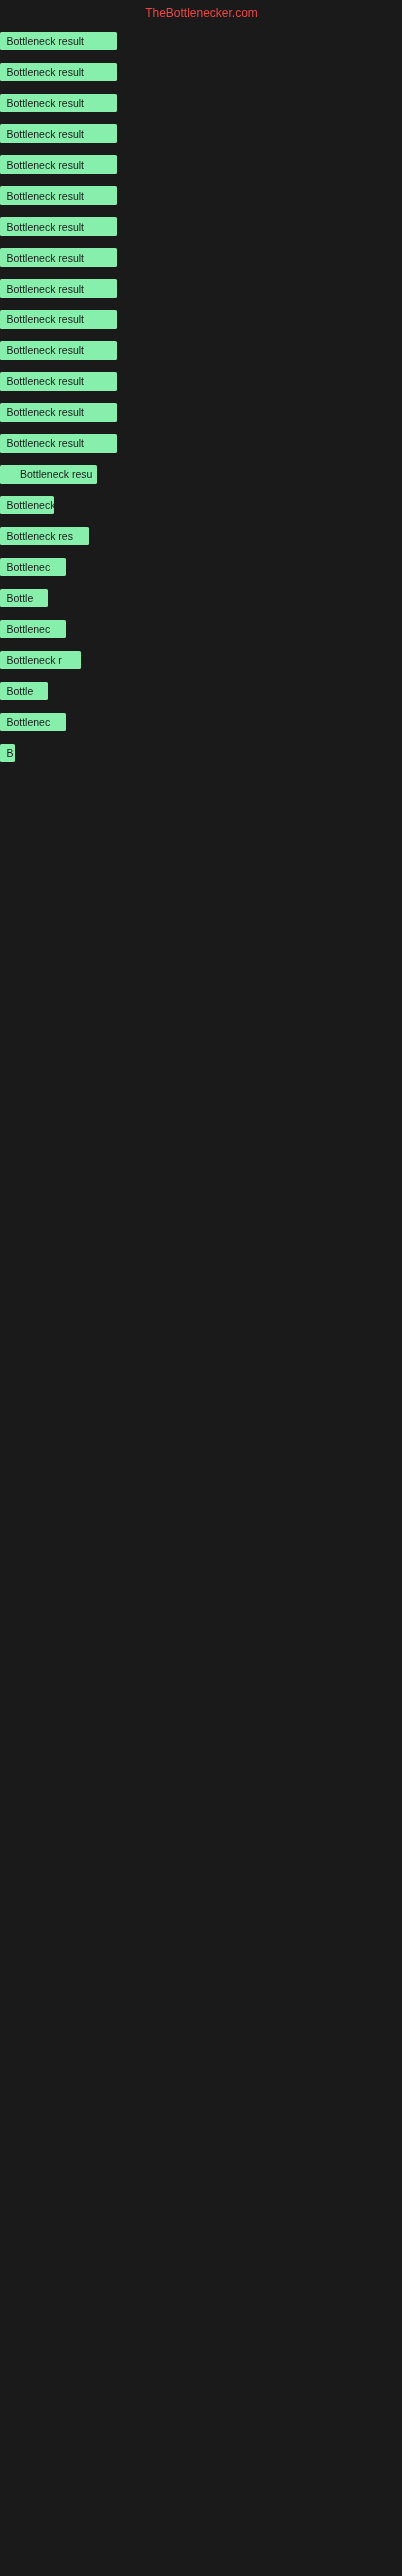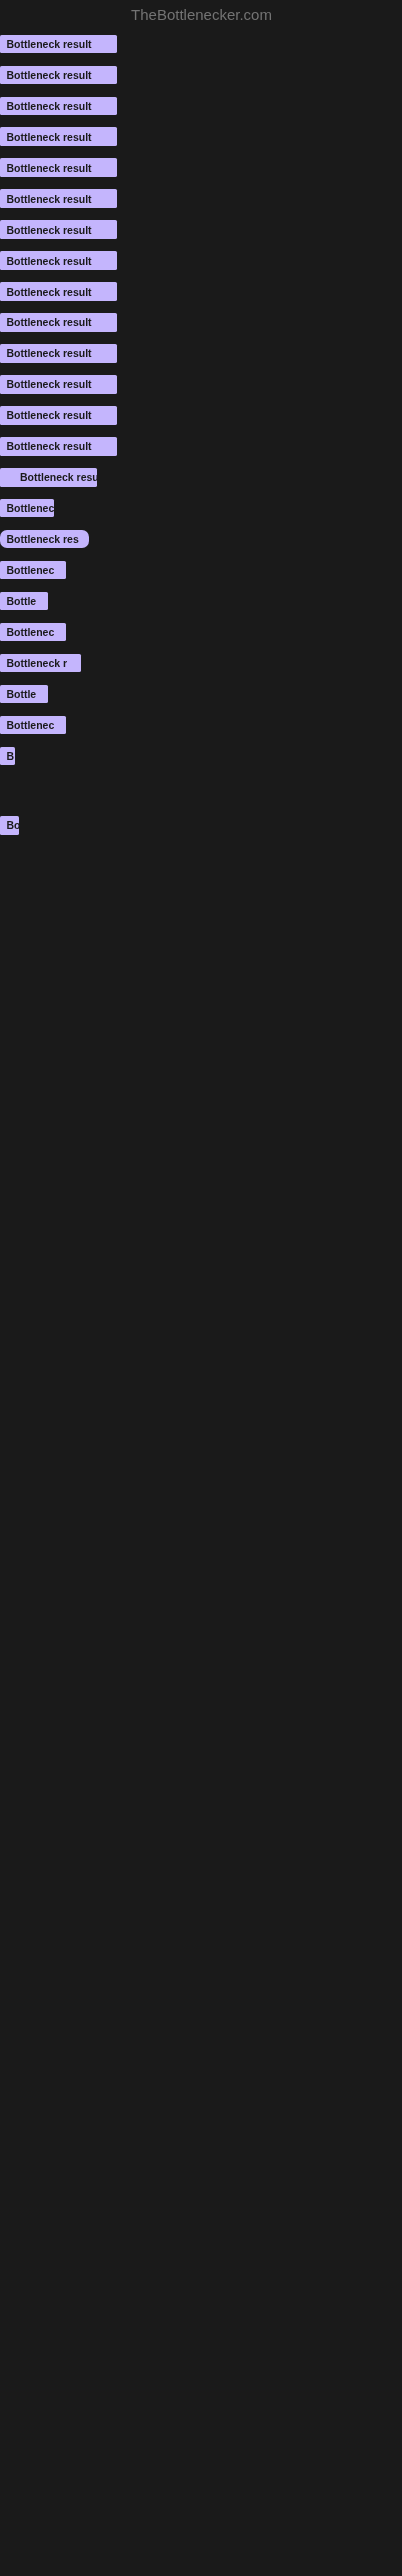--- a/index.html
+++ b/index.html
@@ -10,37 +10,37 @@
     body {
       background-color: #1a1a1a;
       width: 403px;
       min-height: 2576px;
       font-family: Arial, sans-serif;
       position: relative;
     }
     .site-header {
       text-align: center;
       padding: 6.4px 0 3.2px 0;
-      color: #737373;
-      font-size: 15px;
+      color: #ef4444;
+      font-size: 12px;
       font-weight: normal;
     }
     .bottleneck-items-container {
       padding-top: 3.2px;
     }
     .bottleneck-item {
       margin-bottom: 0px;
       padding: 4.8px 0 4.8px 0;
     }
     .bottleneck-badge {
       display: inline-block;
-      background-color: #c4b5fd;
+      background-color: #86efac;
       color: #1a1a1a;
       font-size: 10.5px;
-      font-weight: bold;
+      font-weight: normal;
       padding: 3.2px 6.4px;
       border-radius: 1.6px;
       white-space: nowrap;
       overflow: hidden;
     }
   </style>
 </head>
 <body>
 
 <div class="site-header">
@@ -57,33 +57,32 @@
     <div class="bottleneck-item"><span class="bottleneck-badge" style="max-width: 117px; width: 117px;">Bottleneck result</span></div>
     <div class="bottleneck-item"><span class="bottleneck-badge" style="max-width: 117px; width: 117px;">Bottleneck result</span></div>
     <div class="bottleneck-item"><span class="bottleneck-badge" style="max-width: 117px; width: 117px;">Bottleneck result</span></div>
     <div class="bottleneck-item"><span class="bottleneck-badge" style="max-width: 117px; width: 117px;">Bottleneck result</span></div>
     <div class="bottleneck-item"><span class="bottleneck-badge" style="max-width: 117px; width: 117px;">Bottleneck result</span></div>
     <div class="bottleneck-item"><span class="bottleneck-badge" style="max-width: 117px; width: 117px;">Bottleneck result</span></div>
     <div class="bottleneck-item"><span class="bottleneck-badge" style="max-width: 117px; width: 117px;">Bottleneck result</span></div>
     <div class="bottleneck-item"><span class="bottleneck-badge" style="max-width: 117px; width: 117px;">Bottleneck result</span></div>
     <div class="bottleneck-item"><span class="bottleneck-badge" style="max-width: 97px; width: 97px; padding-left: 20px;">Bottleneck resu</span></div>
     <div class="bottleneck-item"><span class="bottleneck-badge" style="max-width: 72px; width: 54px;">Bottleneck</span></div>
-    <div class="bottleneck-item"><span class="bottleneck-badge" style="max-width: 89px; width: 89px; border-radius: 7px;">Bottleneck res</span></div>
+    <div class="bottleneck-item"><span class="bottleneck-badge" style="max-width: 89px; width: 89px;">Bottleneck res</span></div>
     <div class="bottleneck-item"><span class="bottleneck-badge" style="max-width: 66px; width: 66px;">Bottlenec</span></div>
     <div class="bottleneck-item"><span class="bottleneck-badge" style="max-width: 48px; width: 48px;">Bottle</span></div>
     <div class="bottleneck-item"><span class="bottleneck-badge" style="max-width: 66px; width: 66px;">Bottlenec</span></div>
     <div class="bottleneck-item"><span class="bottleneck-badge" style="max-width: 81px; width: 97px;">Bottleneck r</span></div>
     <div class="bottleneck-item"><span class="bottleneck-badge" style="max-width: 48px; width: 48px;">Bottle</span></div>
     <div class="bottleneck-item"><span class="bottleneck-badge" style="max-width: 66px; width: 66px;">Bottlenec</span></div>
     <div class="bottleneck-item"><span class="bottleneck-badge" style="max-width: 14.5px; width: 14.5px;">B</span></div>
     <div class="bottleneck-item"></div>
     <div class="bottleneck-item"></div>
     <div class="bottleneck-item"></div>
     <div class="bottleneck-item"></div>
-    <div class="bottleneck-item"><span class="bottleneck-badge" style="max-width: 19.3px; width: 19.3px;">Bo</span></div>
     <div class="bottleneck-item"></div>
     <div class="bottleneck-item"></div>
     <div class="bottleneck-item"></div>
     <div class="bottleneck-item"></div>
     <div class="bottleneck-item"></div>
     <div class="bottleneck-item"></div>
   </div>
 
 
 </body></html>

